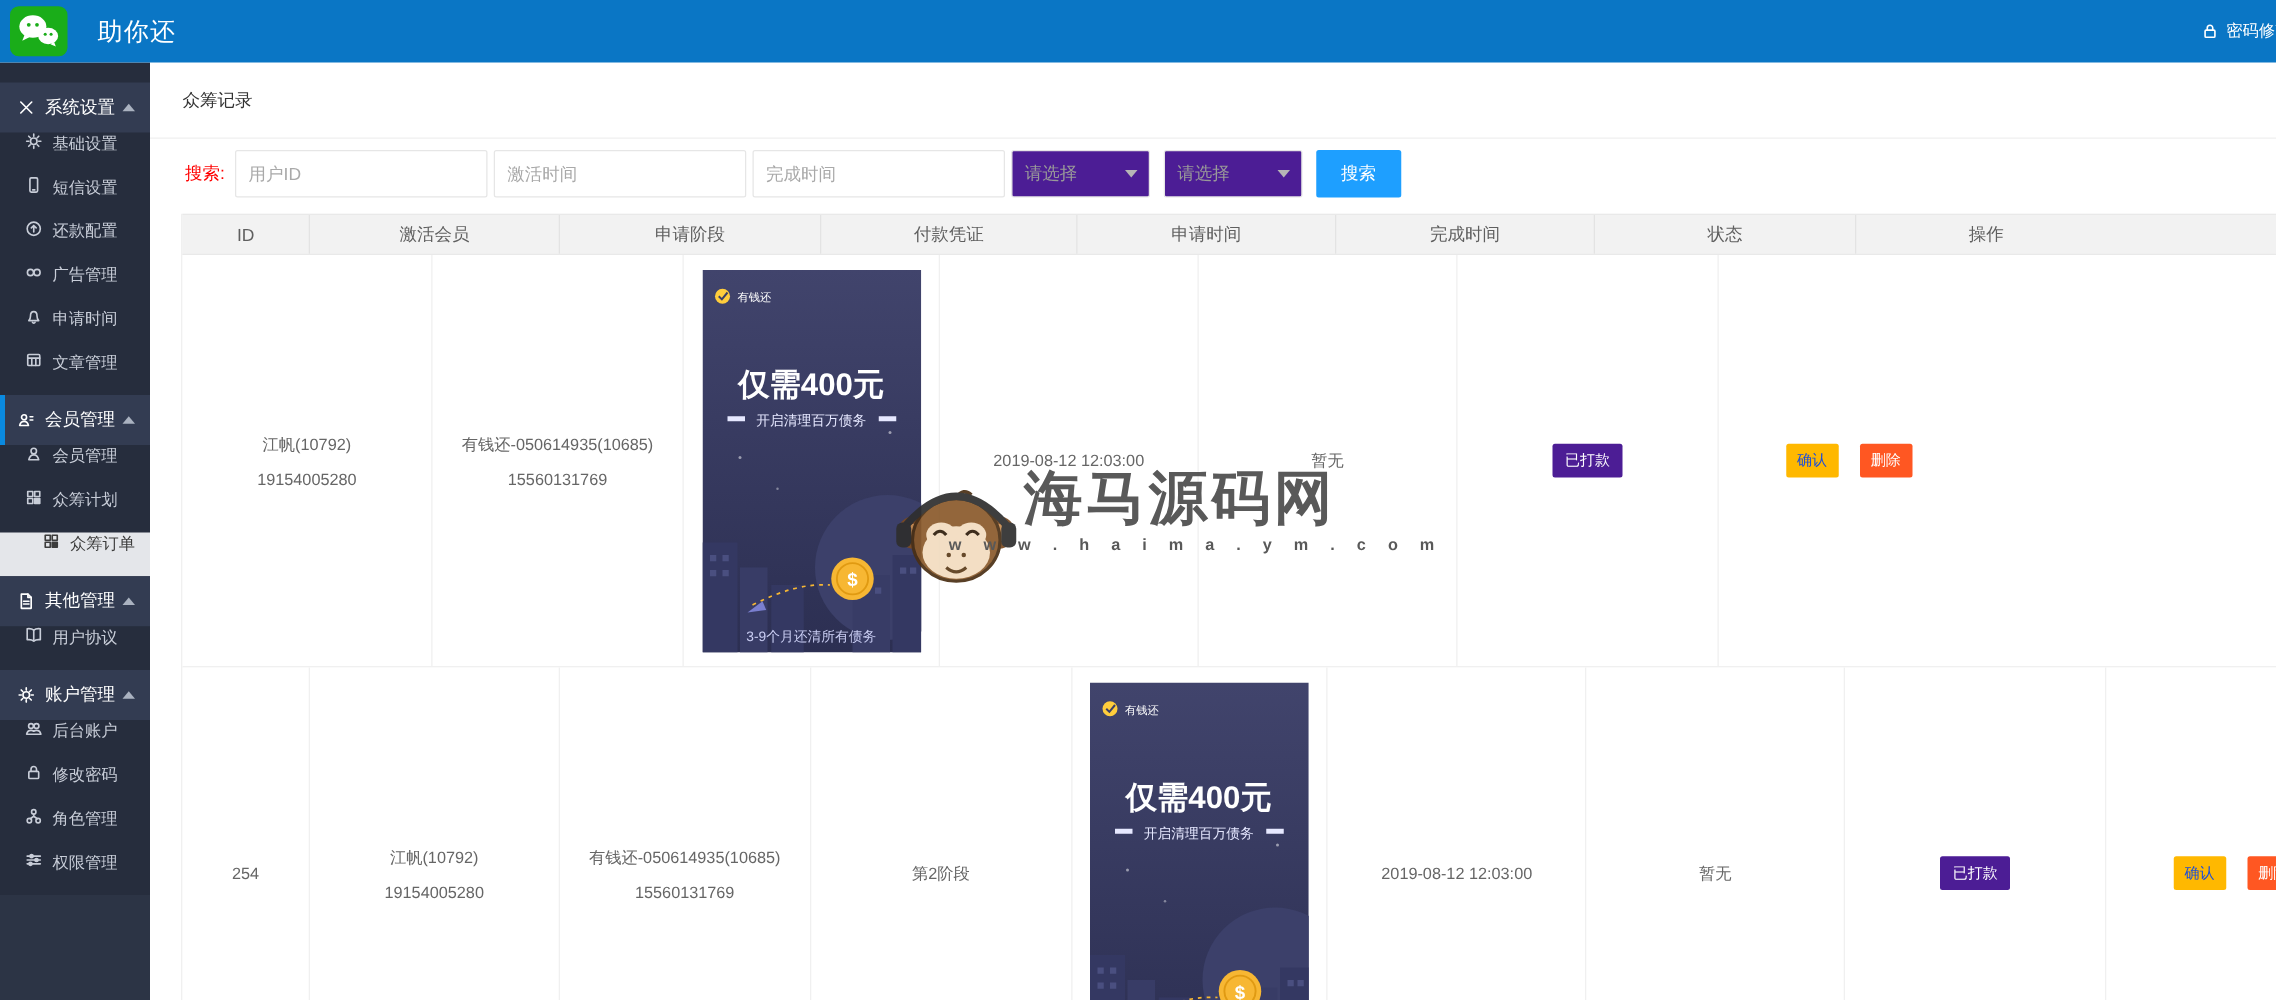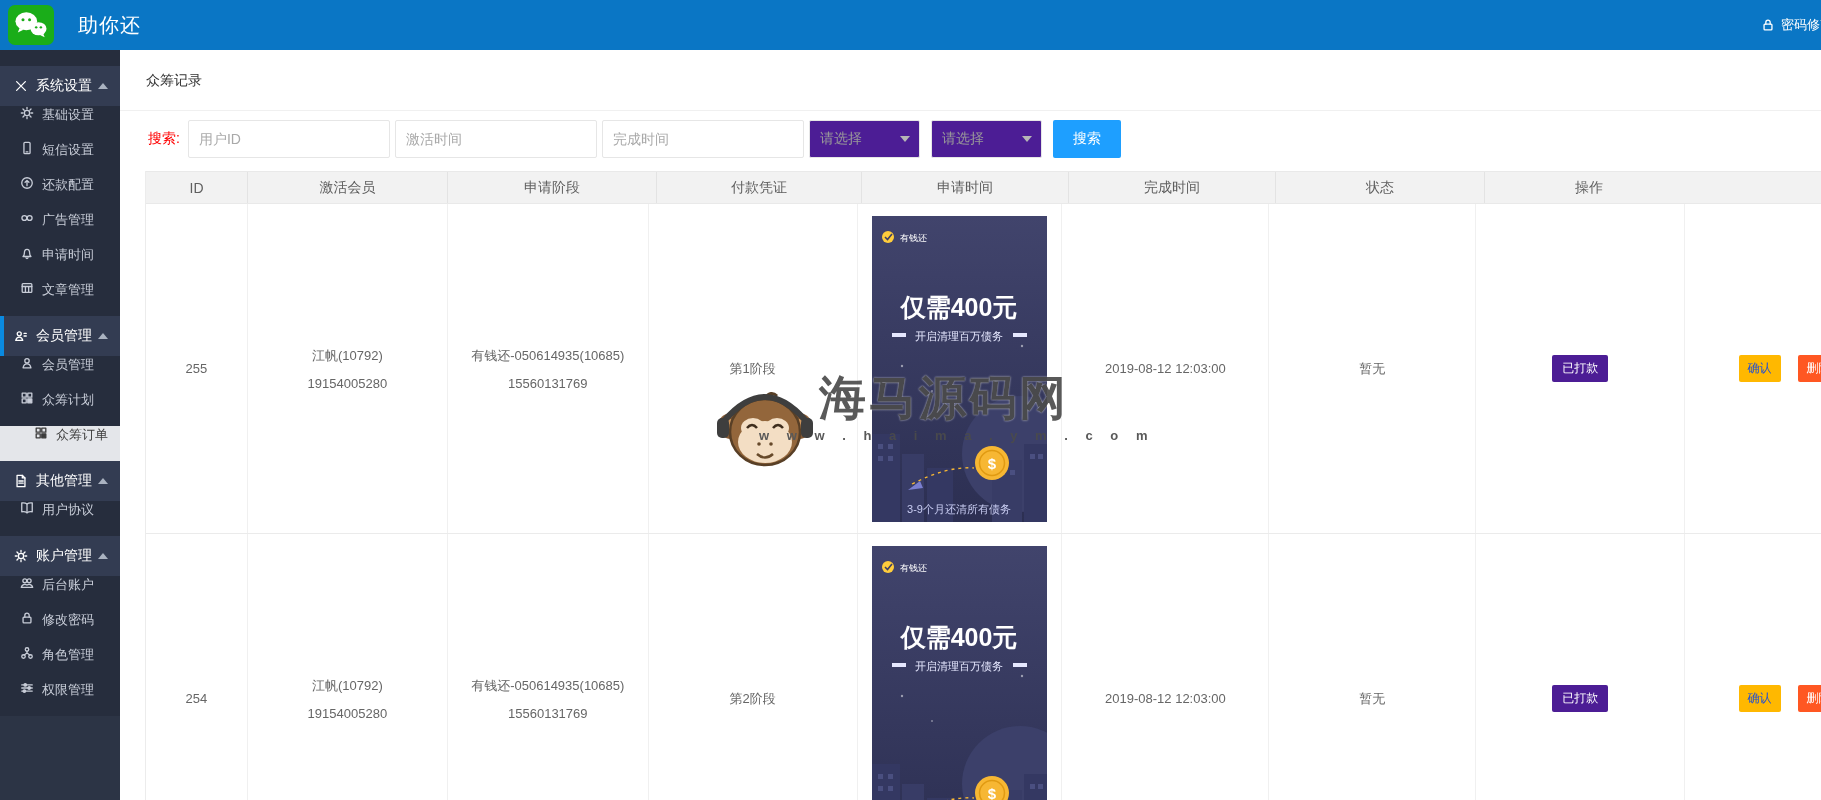--- a/index.html
+++ b/index.html
@@ -373,30 +373,28 @@
       <div class="th c1">激活会员</div>
       <div class="th c3">申请阶段</div>
       <div class="th c4">付款凭证</div>
       <div class="th c5">申请时间</div>
       <div class="th c6">完成时间</div>
       <div class="th c7">状态</div>
       <div class="th c8">操作</div>
     </div>
 
     <div class="trow">
-      <div class="td c0">255</div>
       <div class="td c1">
         <span>江帆(10792)</span>
         <span>19154005280</span>
       </div>
       <div class="td c2">
         <span>有钱还-050614935(10685)</span>
         <span>15560131769</span>
       </div>
-      <div class="td c3">第1阶段</div>
       <div class="td c4">
         <svg class="adimg" viewBox="0 0 175 306">
           <use href="#ad-art"></use>
           <text x="28" y="25" font-size="9" fill="#fff">有钱还</text>
           <text x="87" y="100" font-size="25" font-weight="bold" fill="#fff" text-anchor="middle">仅需400元</text>
           <rect x="20" y="117" width="14" height="4" fill="#e6e8ff"></rect>
           <rect x="141" y="117" width="14" height="4" fill="#e6e8ff"></rect>
           <text x="87" y="124" font-size="11" fill="#e6e8ff" text-anchor="middle">开启清理百万债务</text>
           <text x="87" y="297" font-size="11" fill="#c9cdf2" text-anchor="middle">3-9个月还清所有债务</text>
         </svg>

